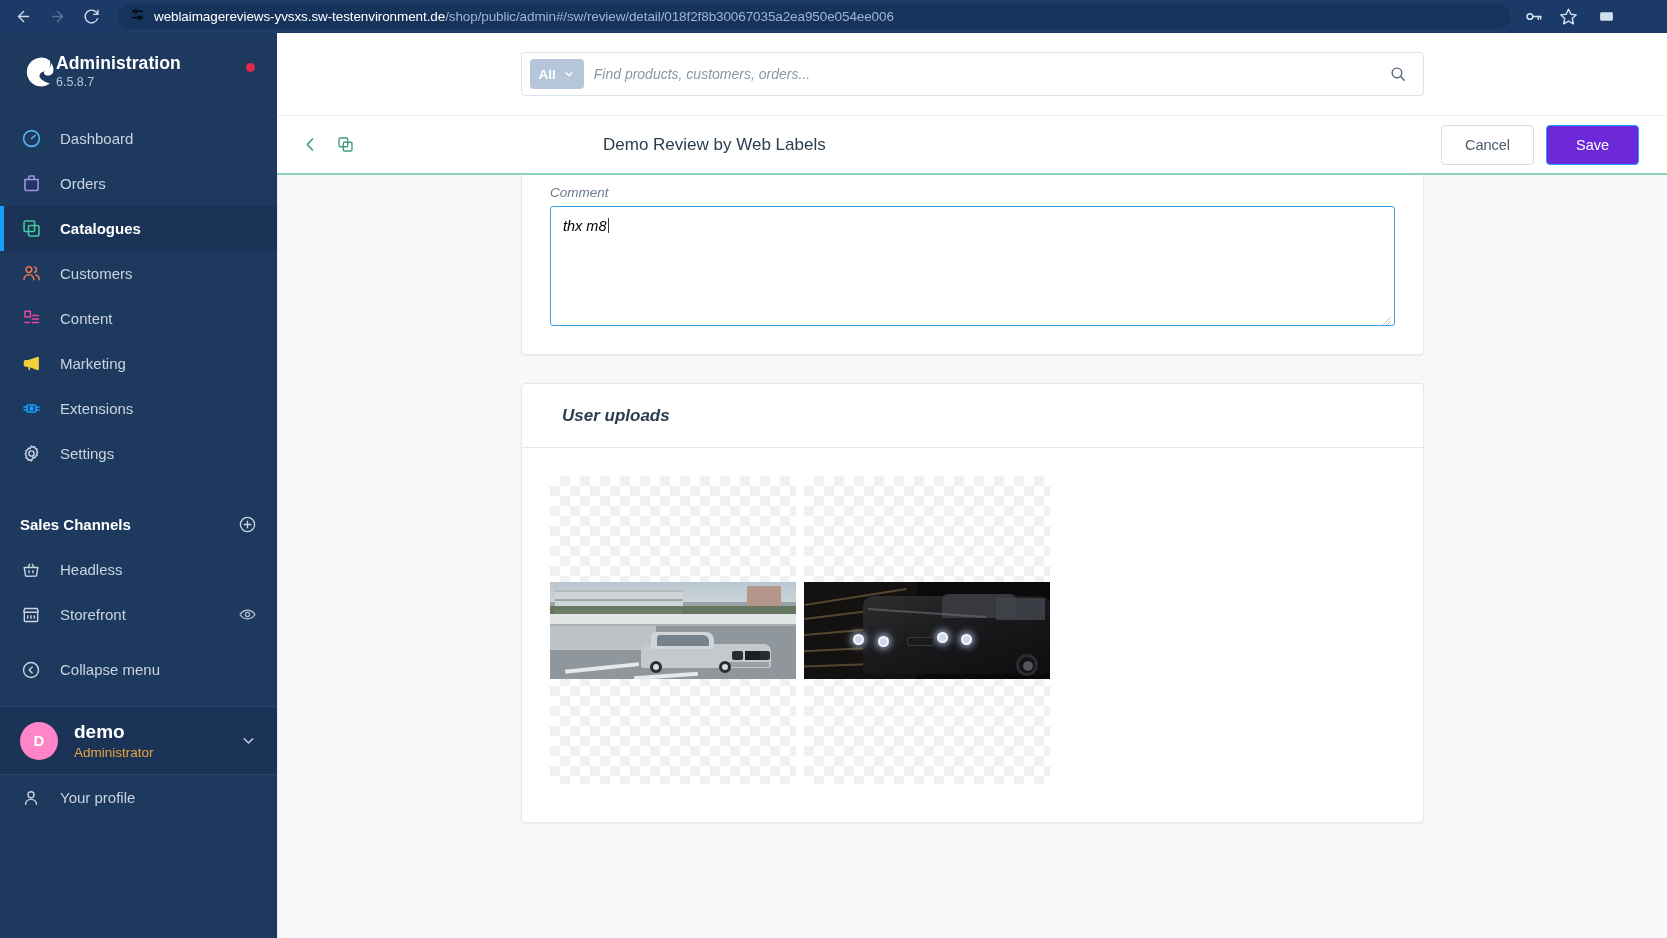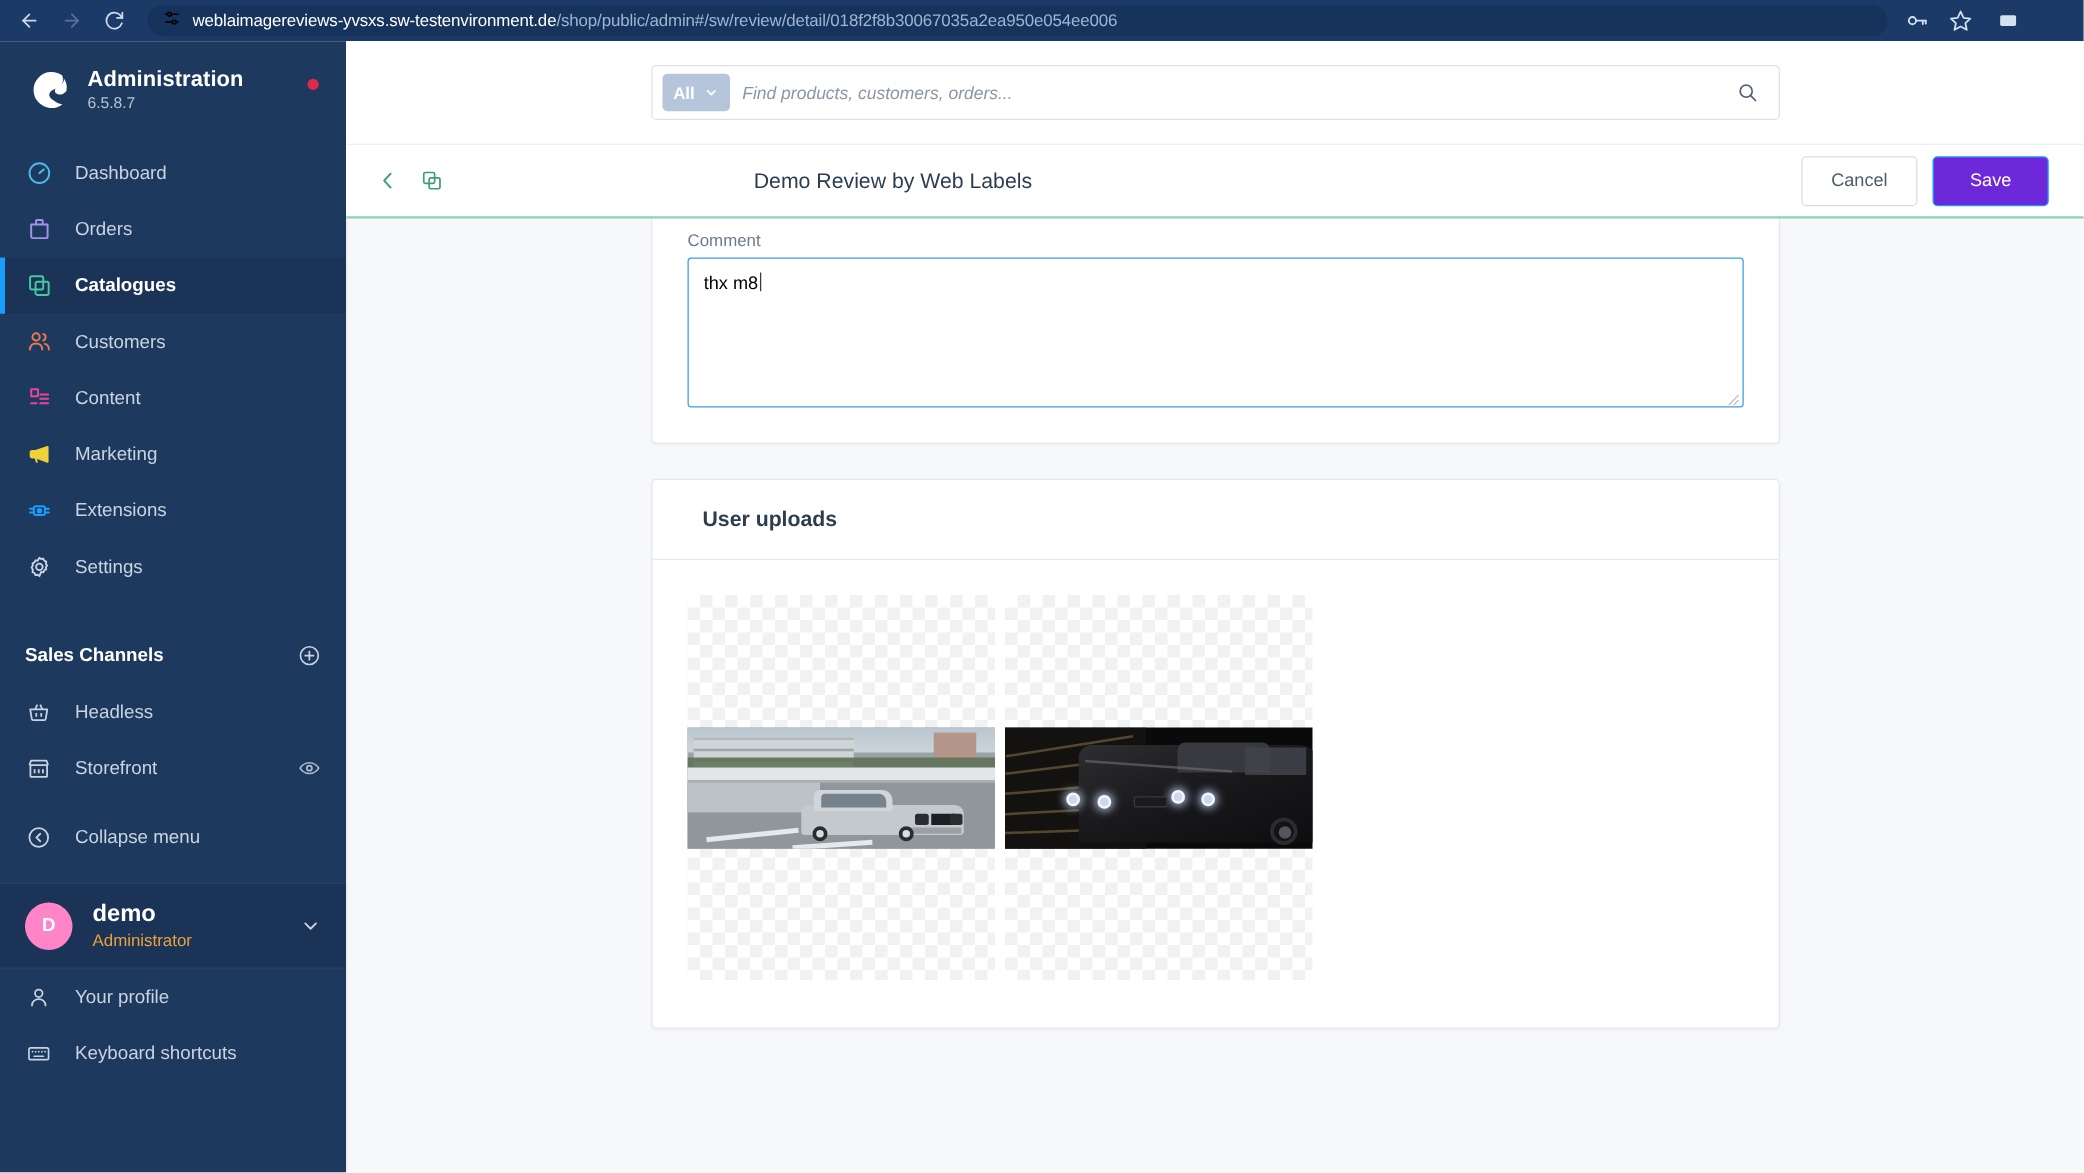--- a/index.html
+++ b/index.html
@@ -69,21 +69,20 @@
     color: #d8dfe9;
     display: flex;
     flex-direction: column;
     position: relative;
     overflow: hidden;
   }
   #brand {
     display: flex;
     align-items: center;
     padding: 21px 20px 18px 20px;
-    gap: 14px;
     position: relative;
   }
   #brand .logo { width: 36px; height: 36px; flex: 0 0 36px; }
   #brand .btext { line-height: 1.1; }
   #brand .btitle { font-size: 17.5px; font-weight: 700; color: #ffffff; letter-spacing: 0.1px; }
   #brand .bver { font-size: 12.5px; color: #b7c3d4; margin-top: 3px; }
   #brand .dot {
     position: absolute; right: 22px; top: 30px;
     width: 9px; height: 9px; border-radius: 50%;
     background: #de294c;
@@ -234,20 +233,21 @@
     width: 903px;
     margin: 0 auto;
     padding-top: 0;
   }
 
   .card {
     background: #ffffff;
     border: 1px solid #e4e7eb;
     border-radius: 4px;
     box-shadow: 0 1px 2px rgba(40,50,70,0.06);
+    font-style: italic;
   }
 
   
   #comment-card {
     border-top: none;
     border-radius: 0 0 4px 4px;
     padding: 10px 28px 28px 28px;
     margin-bottom: 28px;
   }
   .field-label { font-size: 13.5px; color: #6b7b8d; margin-bottom: 6px; }
@@ -602,34 +602,20 @@
 
     <div id="nav-bottom">
       <div class="nav-item">
         <span class="ico" style="color:#c9d3e1">
           <svg width="20" height="20" viewBox="0 0 24 24" fill="none" stroke="currentColor" stroke-width="1.7" stroke-linecap="round">
               <circle cx="12" cy="8" r="3.6"></circle>
               <path d="M5.5 19.6c0-3.6 2.9-6 6.5-6s6.5 2.4 6.5 6"></path>
             </svg>
         </span>
         <span>Your profile</span>
-      </div>
-      <div class="nav-item">
-        <span class="ico" style="color:#c9d3e1">
-          <svg width="20" height="20" viewBox="0 0 24 24" fill="none" stroke="currentColor" stroke-width="1.6" stroke-linecap="round">
-              <rect x="2.6" y="6.4" width="18.8" height="11.2" rx="1.6"></rect>
-              <line x1="6" y1="10" x2="6.1" y2="10"></line>
-              <line x1="9" y1="10" x2="9.1" y2="10"></line>
-              <line x1="12" y1="10" x2="12.1" y2="10"></line>
-              <line x1="15" y1="10" x2="15.1" y2="10"></line>
-              <line x1="18" y1="10" x2="18.1" y2="10"></line>
-              <line x1="7.5" y1="14.4" x2="16.5" y2="14.4"></line>
-            </svg>
-        </span>
-        <span>Keyboard shortcuts</span>
       </div>
     </div>
   </div>
 
   <div id="main">
 
     <div id="searchbar-row">
       <div id="search-wrap">
         <span id="search-scope">
           <span>All</span>

